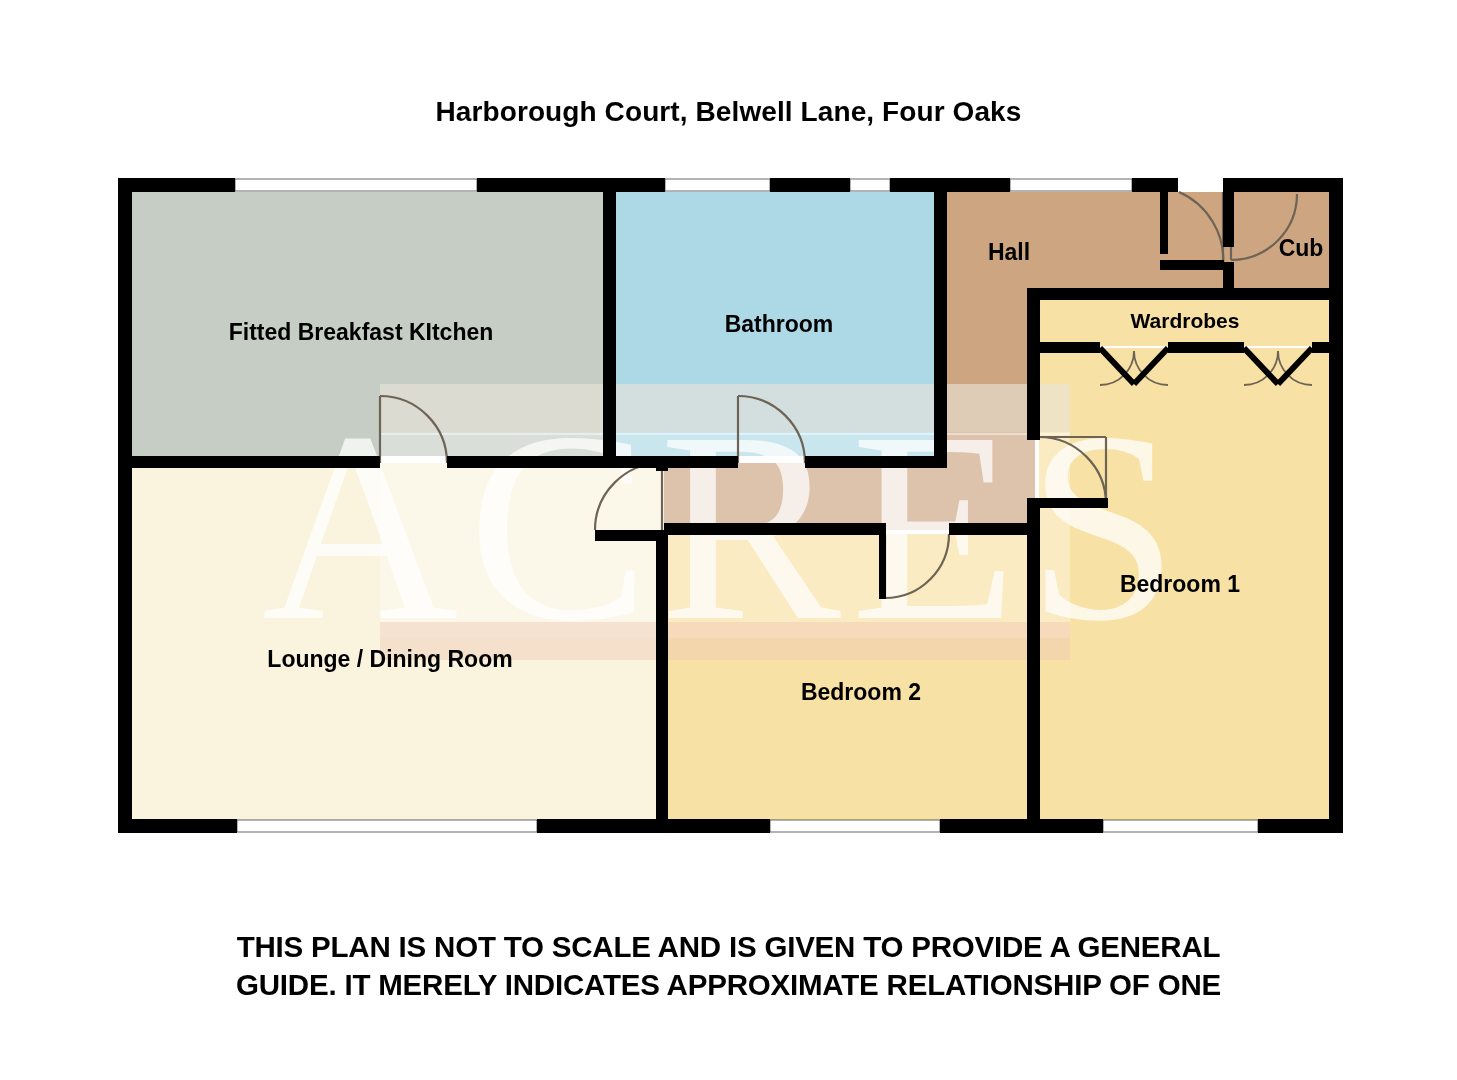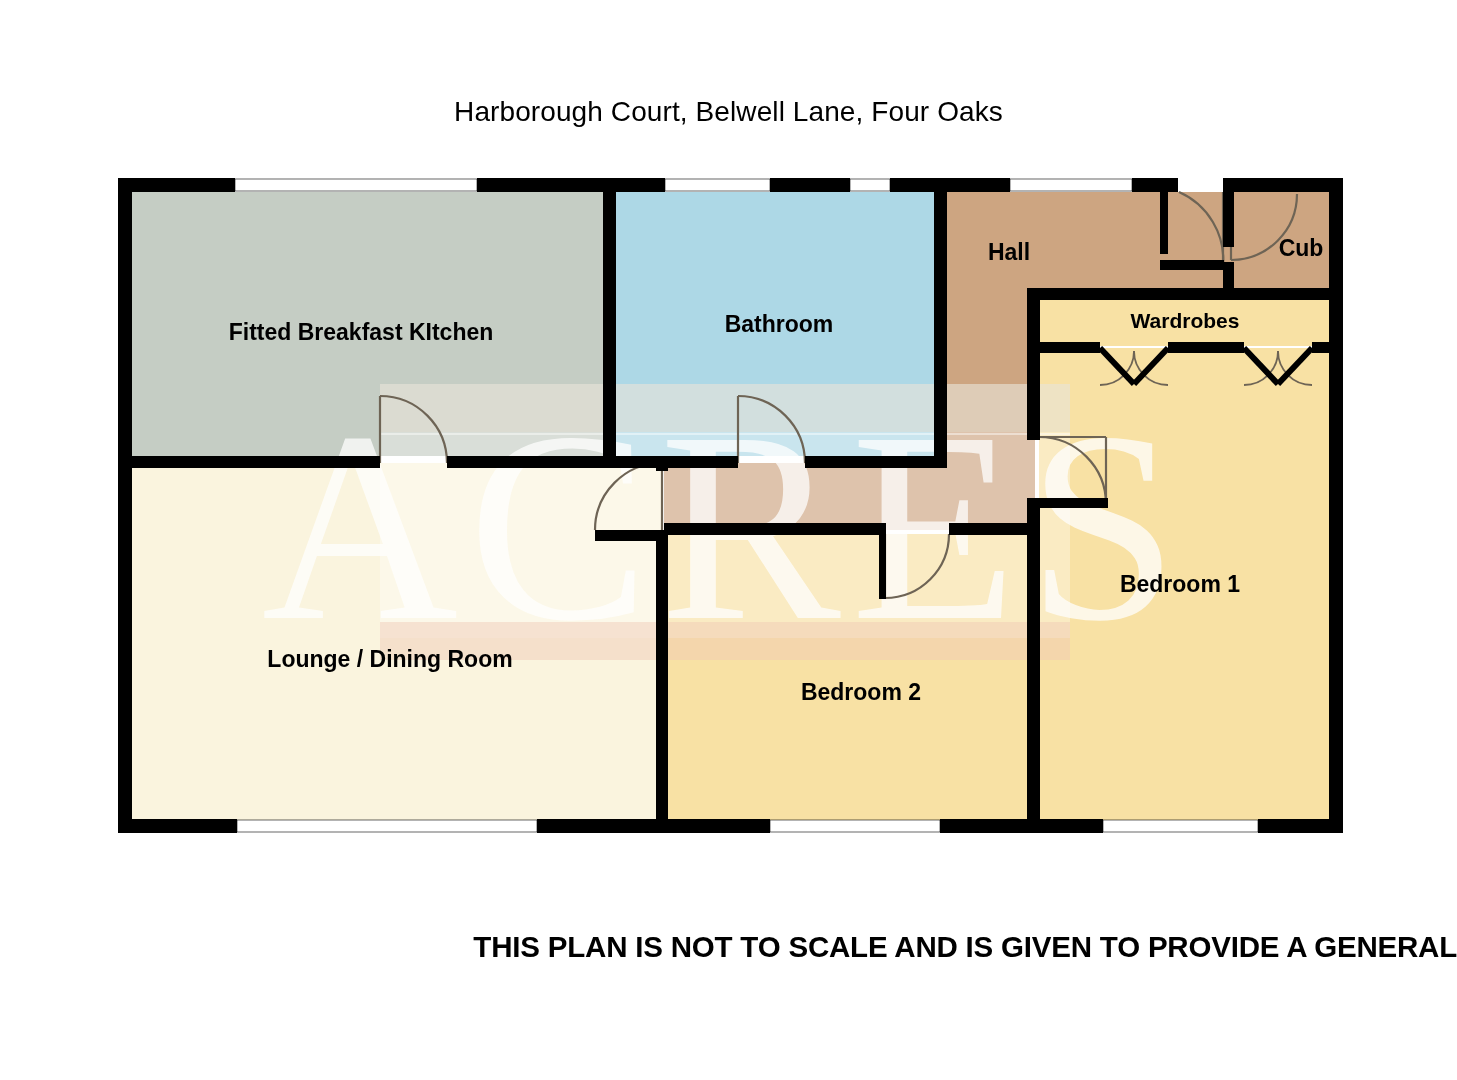--- a/index.html
+++ b/index.html
@@ -21,40 +21,40 @@
     background: #ffffff;
   }
   .plan-title {
     position: absolute;
     top: 96px;
     left: 0;
     width: 1457px;
     text-align: center;
     font-family: "Liberation Sans", sans-serif;
     font-size: 28px;
-    font-weight: normal;
+    font-weight: bold;
     color: #000000;
     letter-spacing: 0.1px;
   }
   .plan-wrap {
     position: absolute;
     top: 178px;
     left: 118px;
     width: 1225px;
     height: 655px;
   }
   .plan-wrap svg {
     display: block;
   }
   .disclaimer {
     position: absolute;
     top: 928px;
     left: 0;
     width: 1457px;
-    text-align: right;
+    text-align: center;
     font-family: "Liberation Sans", sans-serif;
     font-size: 29.5px;
     font-weight: bold;
     color: #000000;
     line-height: 1.29;
     letter-spacing: -0.2px;
   }
   .disclaimer .dl {
     display: block;
   }
@@ -251,15 +251,16 @@
         <text class="room-label" x="1062" y="408" font-size="23">Bedroom 1</text>
         <text class="room-label" x="743" y="516" font-size="23">Bedroom 2</text>
         <text class="room-label" x="272" y="483" font-size="23">Lounge / Dining Room</text>
       </g>
 
     </svg>
   </div>
 
   <div class="disclaimer">
     <span class="dl">THIS PLAN IS NOT TO SCALE AND IS GIVEN TO PROVIDE A GENERAL</span>
+    <span class="dl">GUIDE. IT MERELY INDICATES APPROXIMATE RELATIONSHIP OF ONE</span>
   </div>
 
 </div>
 
 </body></html>

